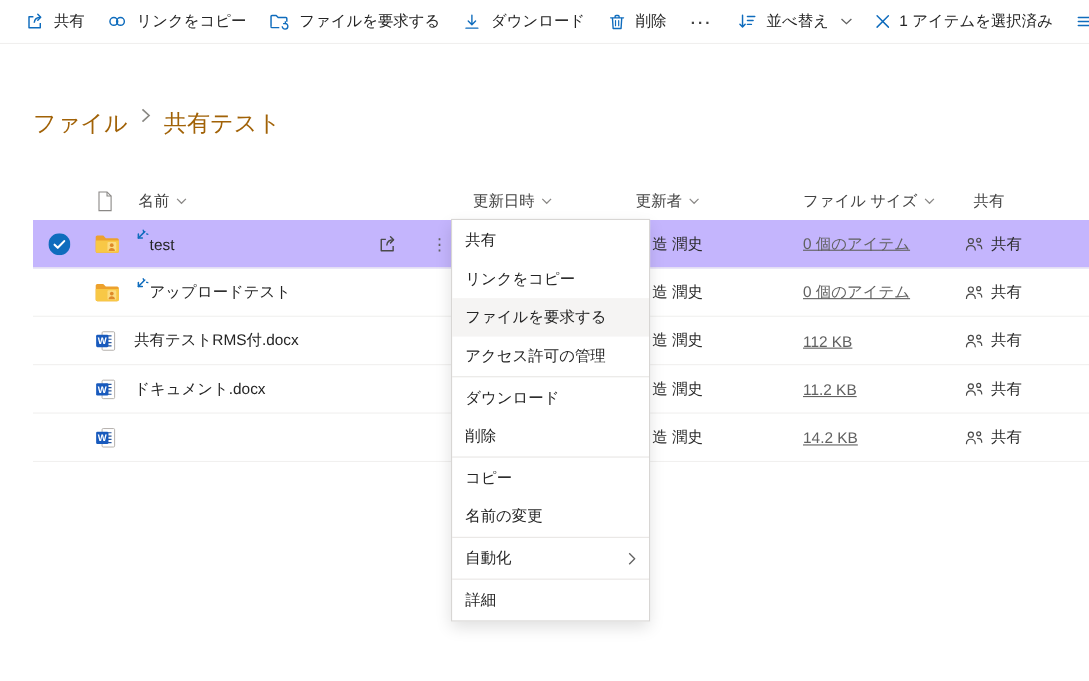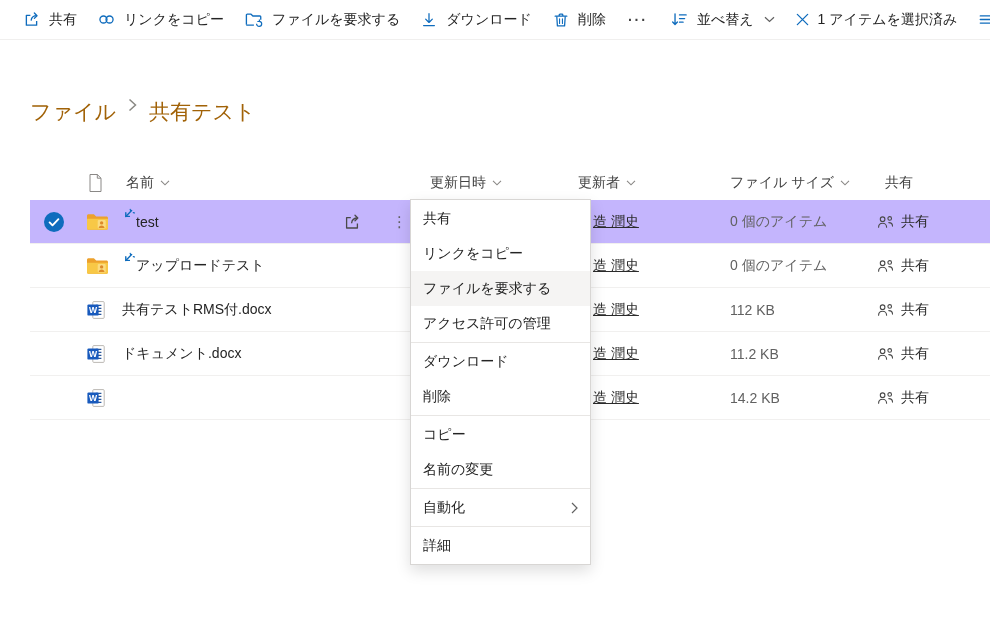--- a/index.html
+++ b/index.html
@@ -52,22 +52,22 @@
   .c-name { left: 92px; display: flex; align-items: center; }
   .name-text { color: #242424; }
   .new-badge { margin-right: 1px; transform: translateY(-7px); display: none; }
   .row.is-new .new-badge { display: block; }
   .icon-folder, .icon-word { display: none; }
   .row.t-folder .icon-folder { display: block; }
   .row.t-word .icon-word { display: block; }
   .row-actions { left: 312px; display: none; align-items: center; gap: 26px; color: #424242; }
   .row.selected .row-actions { display: flex; }
   .dots { font-size: 15px; color: #616161; padding: 0 4px; }
-  .c-author { left: 563px; color: #2b2b2b; text-decoration: underline; }
-  .c-size   { left: 700px; color: #616161; }
+  .c-author { left: 563px; color: #2b2b2b; }
+  .c-size   { left: 700px; color: #616161; text-decoration: underline; }
   .c-share  { left: 847px; display: flex; align-items: center; gap: 7px; color: #2b2b2b; }
 
   
   .menu {
     position: absolute; left: 410px; top: 199px; width: 181px;
     background: #fff; border: 1px solid #d8d6d4; z-index: 20; padding: 1px 0;
     box-shadow: 0 6px 14px rgba(0,0,0,.13);
   }
   .menu-item {
     height: 35px; display: flex; align-items: center;

